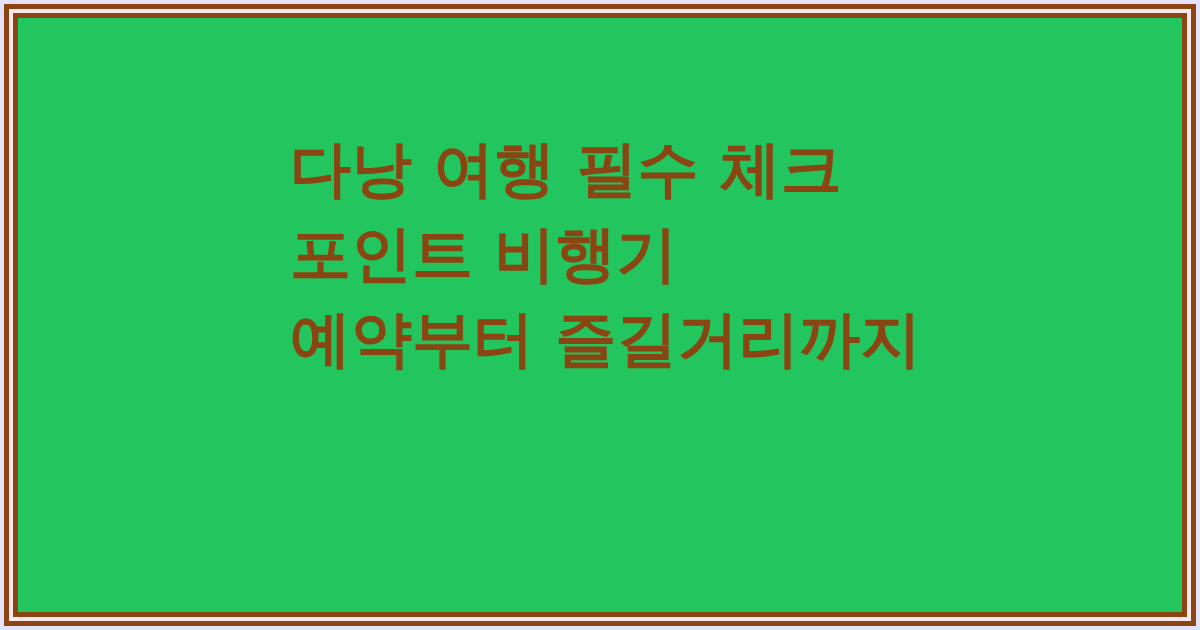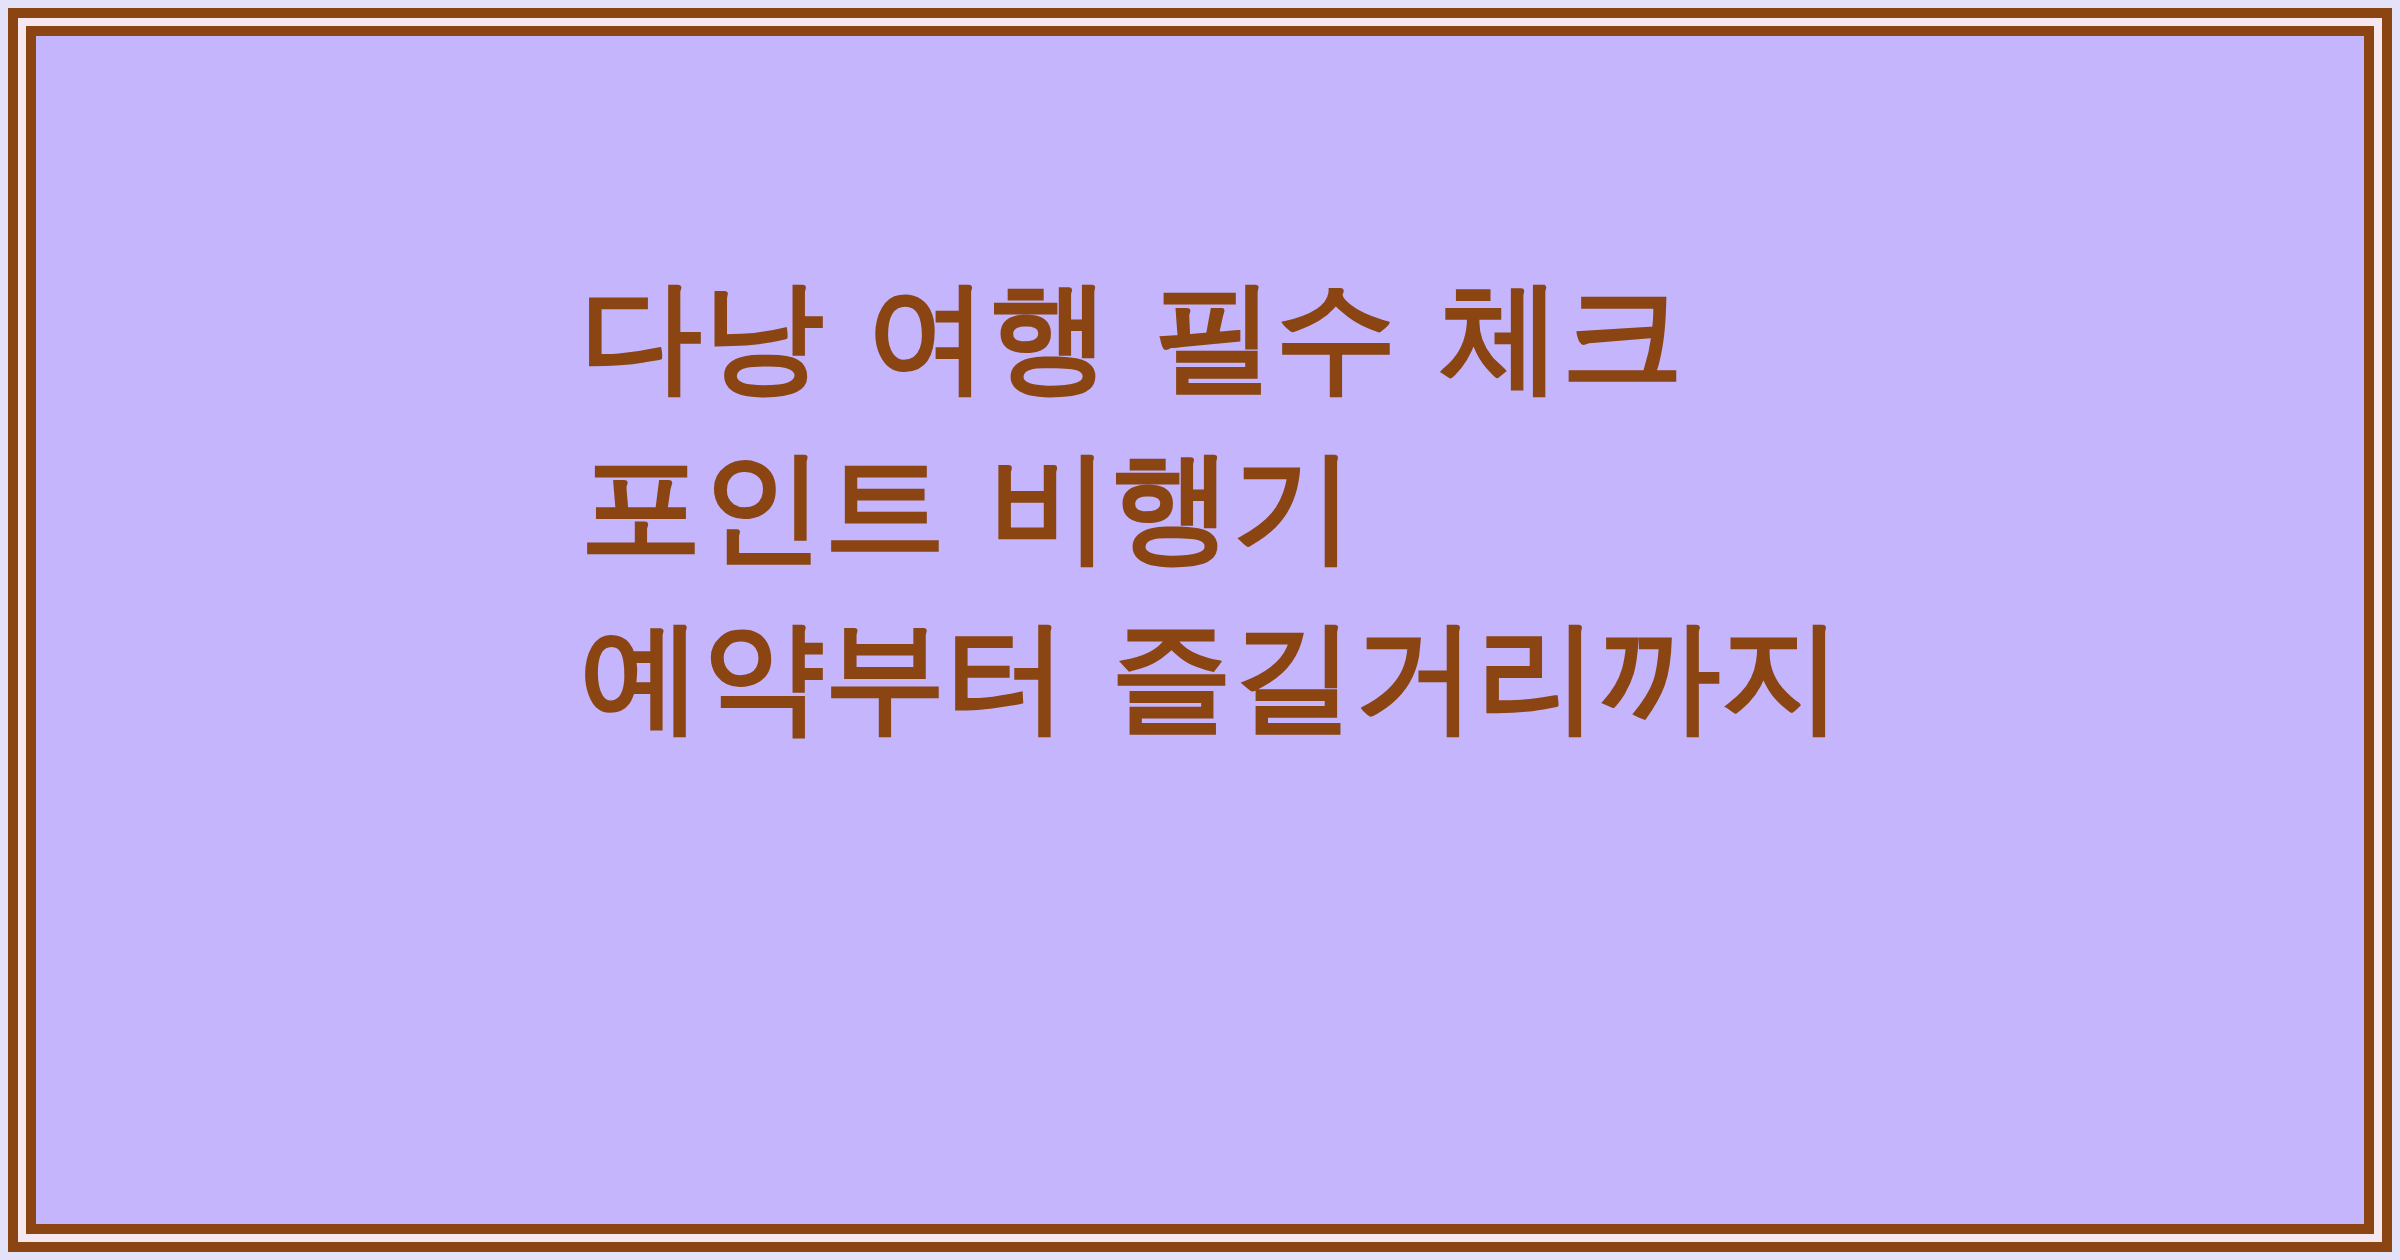--- a/index.html
+++ b/index.html
@@ -30,21 +30,21 @@
     height: 100%;
     border: 5px solid #8b4513; 
     background: #f7e8ef;       
     padding: 4px;
   }
   .frame-inner {
     box-sizing: border-box;
     width: 100%;
     height: 100%;
     border: 5px solid #8b4513; 
-    background: #c4b5fd;       
+    background: #22c55e;       
     position: relative;
   }
 
   
   .headline-wrap {
     position: absolute;
     left: 272px;
     top: 108px;
     width: 640px;
   }

